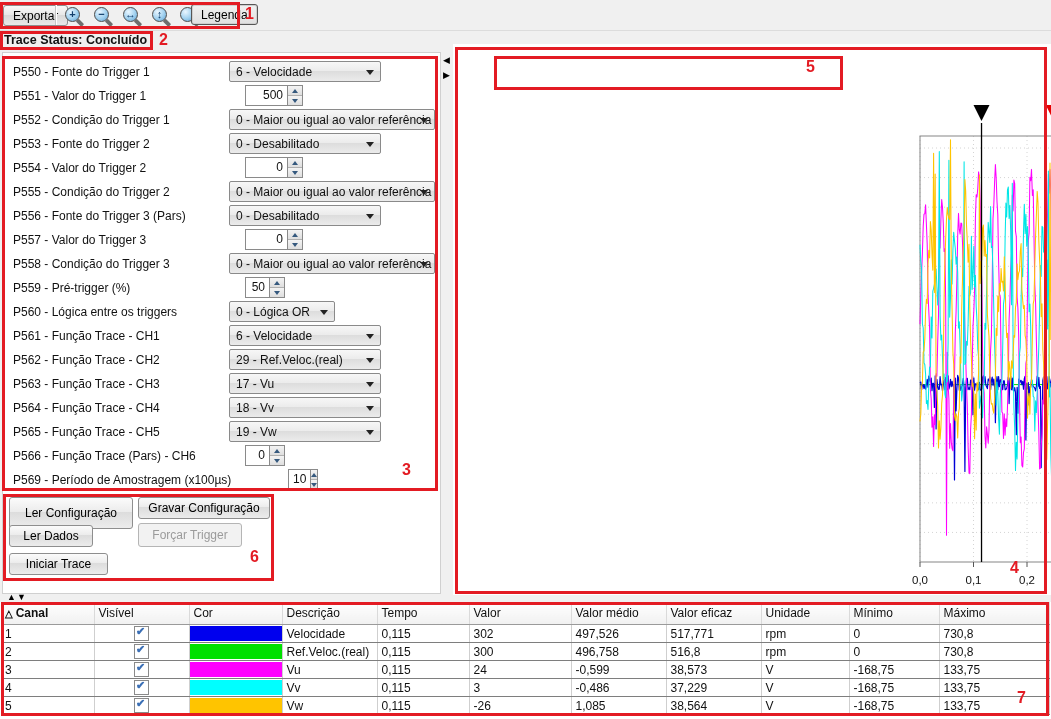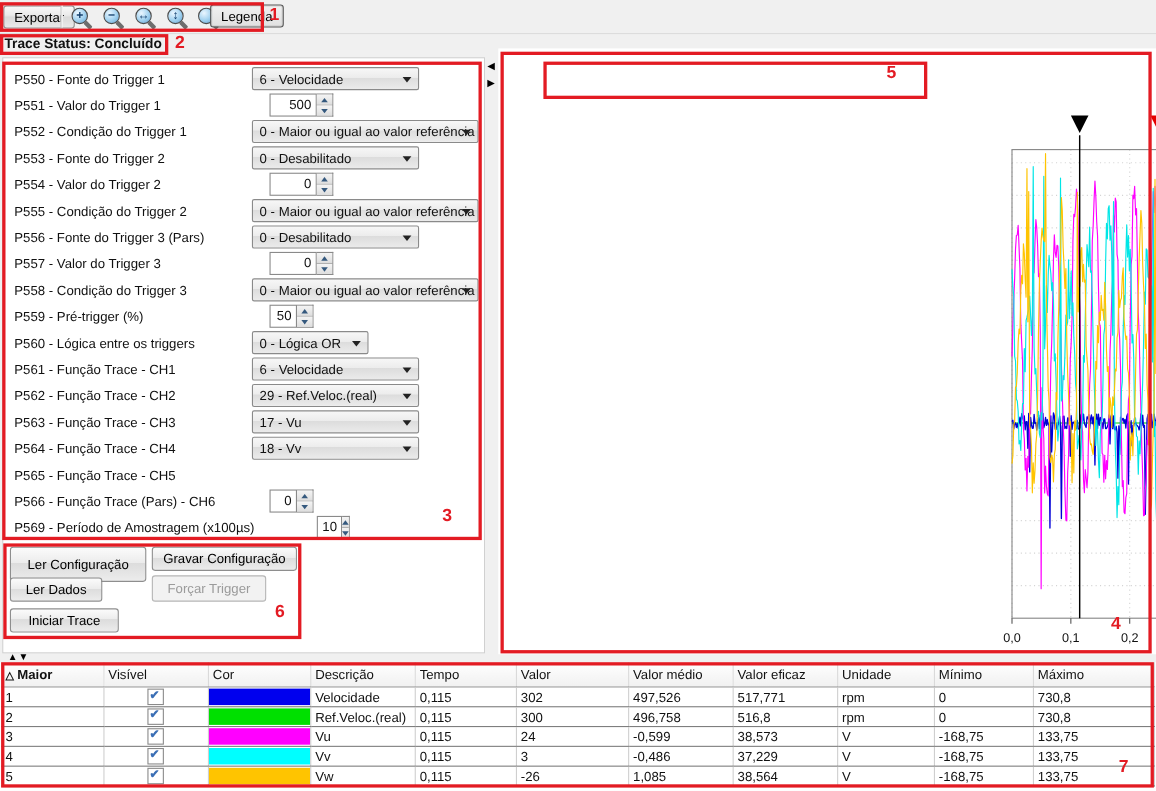--- a/index.html
+++ b/index.html
@@ -243,20 +243,24 @@
         </div>
         <div class="prow" style="top: 344px;">
           <span class="plabel">P564 - Função Trace - CH4</span>
           <div class="combo" style="width: 152px;">
             <span>18 - Vv</span>
             <span class="carrow"></span>
           </div>
         </div>
         <div class="prow" style="top: 368px; padding-left: 28px;">
           <span class="plabel">P565 - Função Trace - CH5</span>
+          <div class="combo" style="width: 152px;">
+            <span>19 - Vw</span>
+            <span class="carrow"></span>
+          </div>
         </div>
         <div class="prow" style="top: 392px;">
           <span class="plabel">P566 - Função Trace (Pars) - CH6</span>
           <div class="spin" style="width: 56px;">
             <div class="val">0</div>
             <div class="ud">
               <div class="sbtn top">
                 <span class="sa up"></span>
               </div>
               <div class="sbtn ">
@@ -431,21 +435,21 @@
           <col style="width: 92px;">
           <col style="width: 102px;">
           <col style="width: 95px;">
           <col style="width: 95px;">
           <col style="width: 88px;">
           <col style="width: 90px;">
           <col style="width: 110px;">
         </colgroup>
         <thead>
           <tr>
-            <th><span style="margin-right: 3px; font-size: 10px;">△</span><span>Maior</span></th>
+            <th><span style="margin-right: 3px; font-size: 10px;">△</span><span>Canal</span></th>
             <th>Visível</th>
             <th>Cor</th>
             <th>Descrição</th>
             <th>Tempo</th>
             <th>Valor</th>
             <th>Valor médio</th>
             <th>Valor eficaz</th>
             <th>Unidade</th>
             <th>Mínimo</th>
             <th>Máximo</th>

